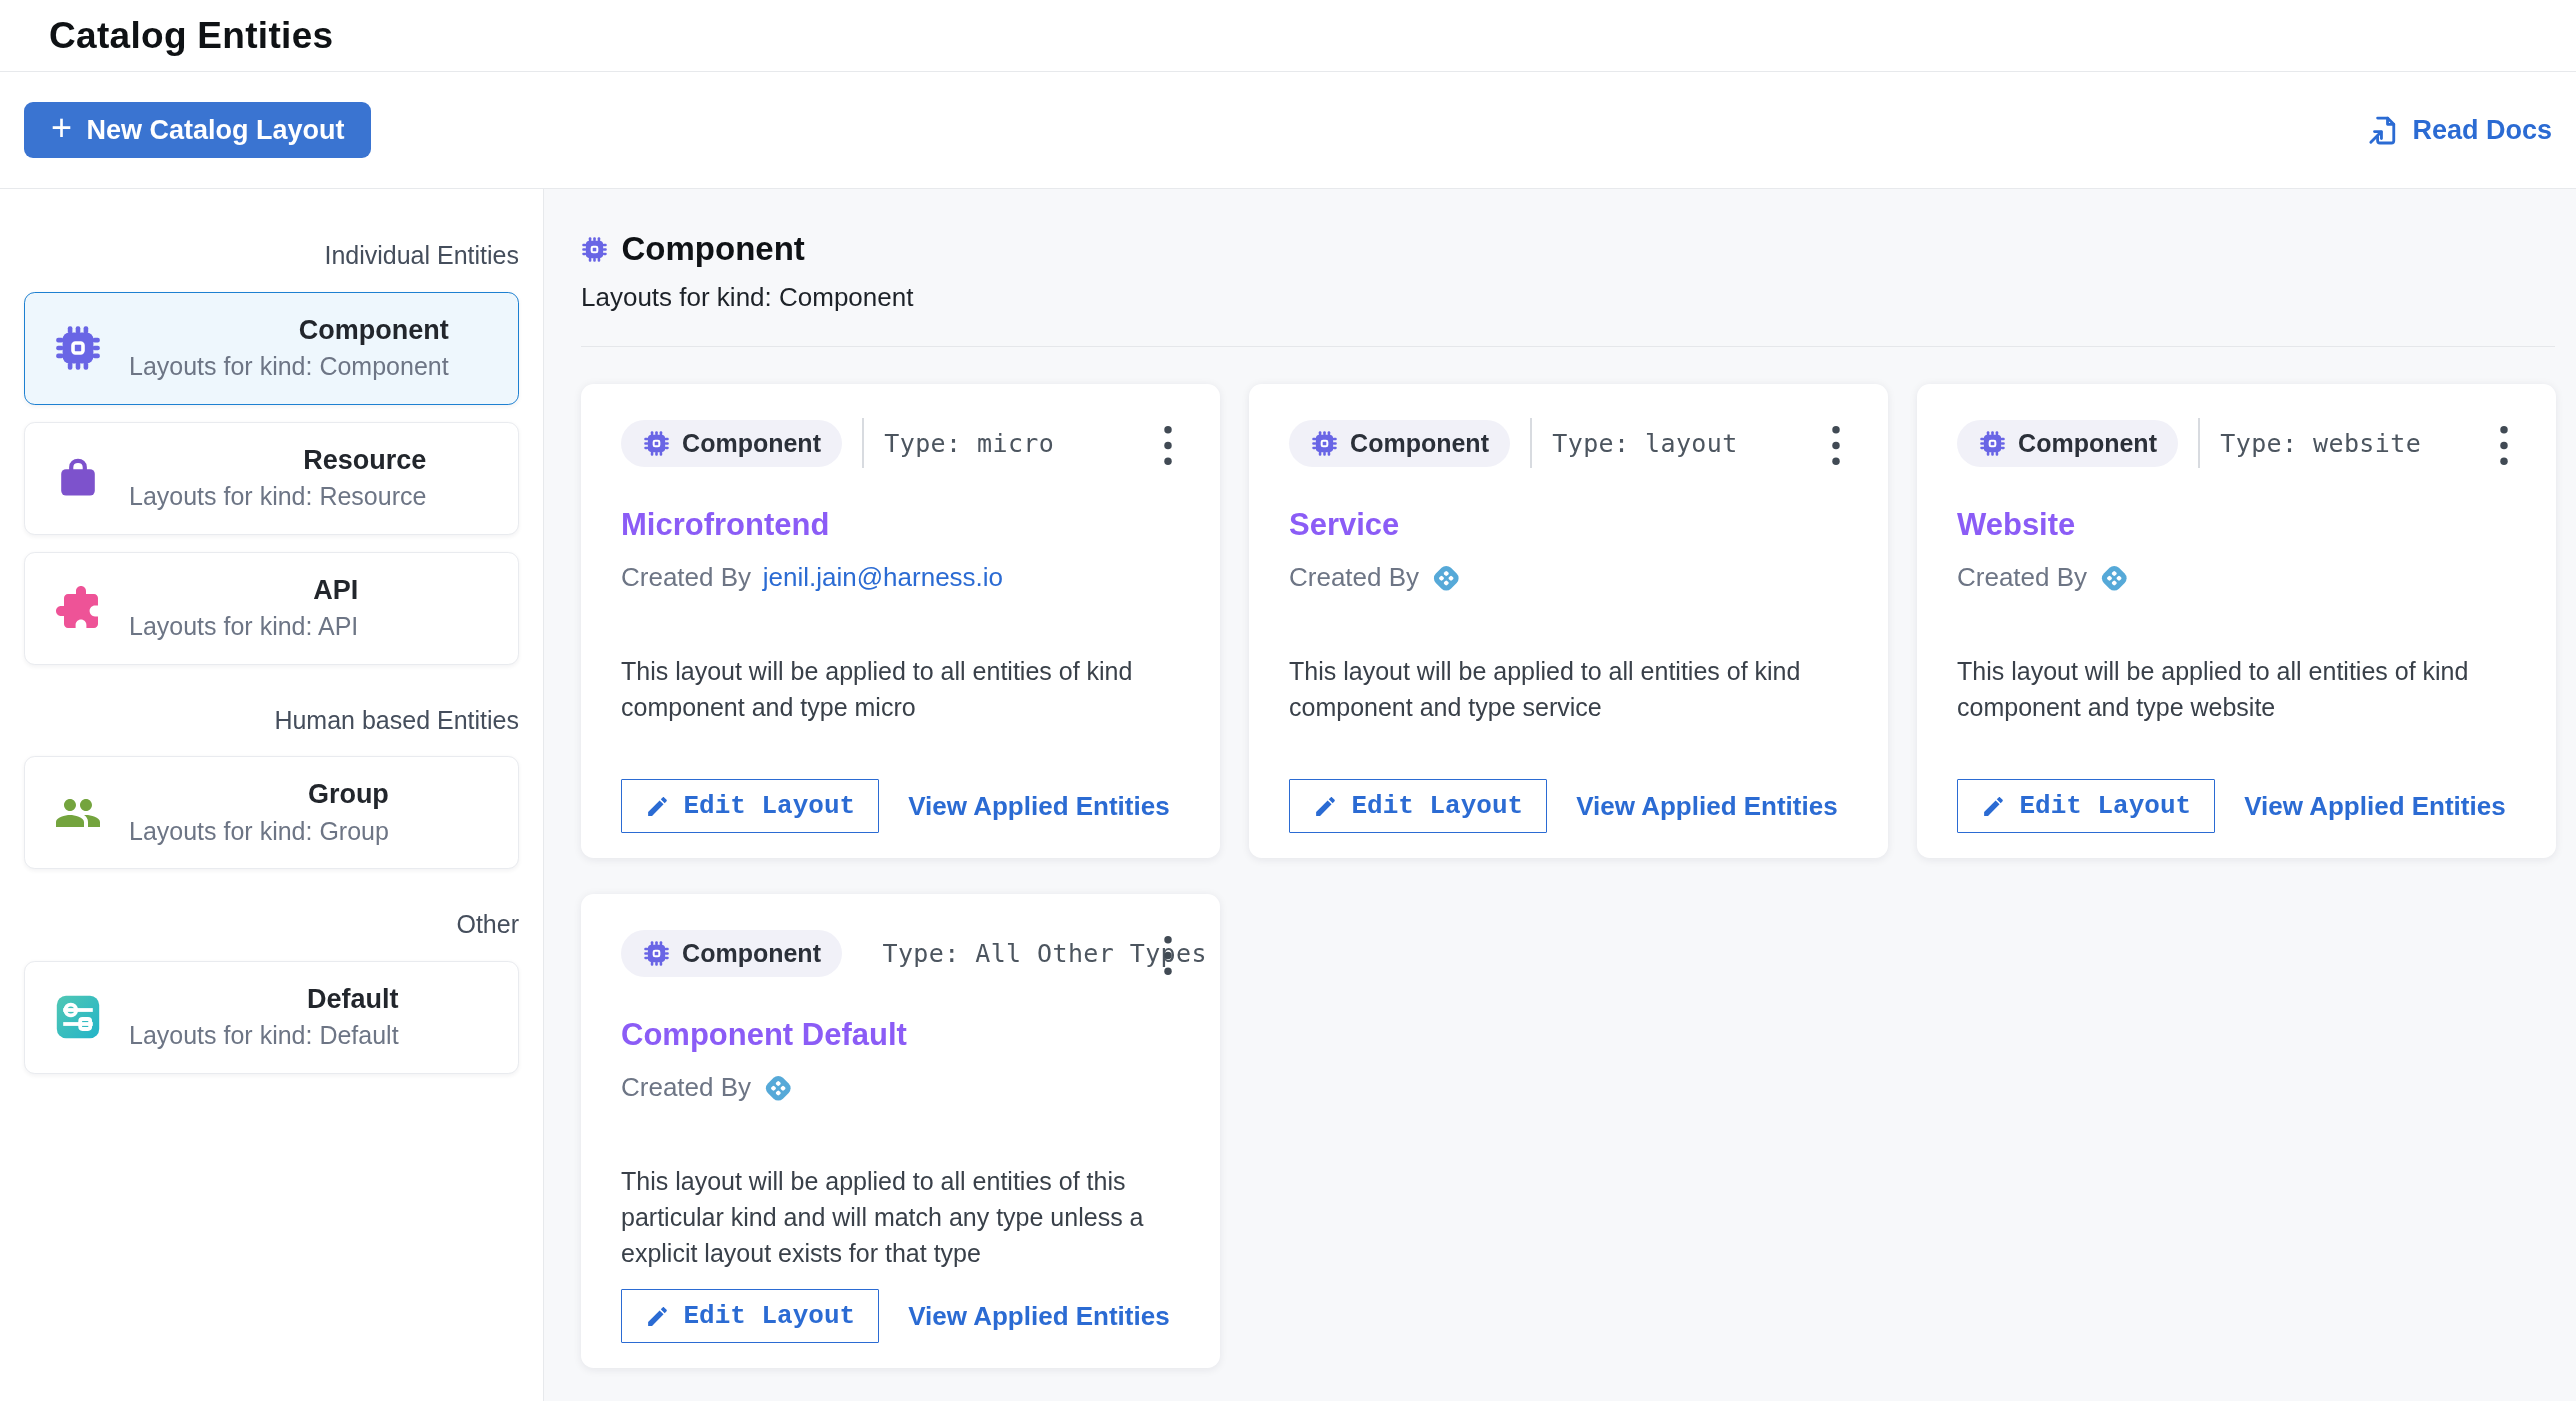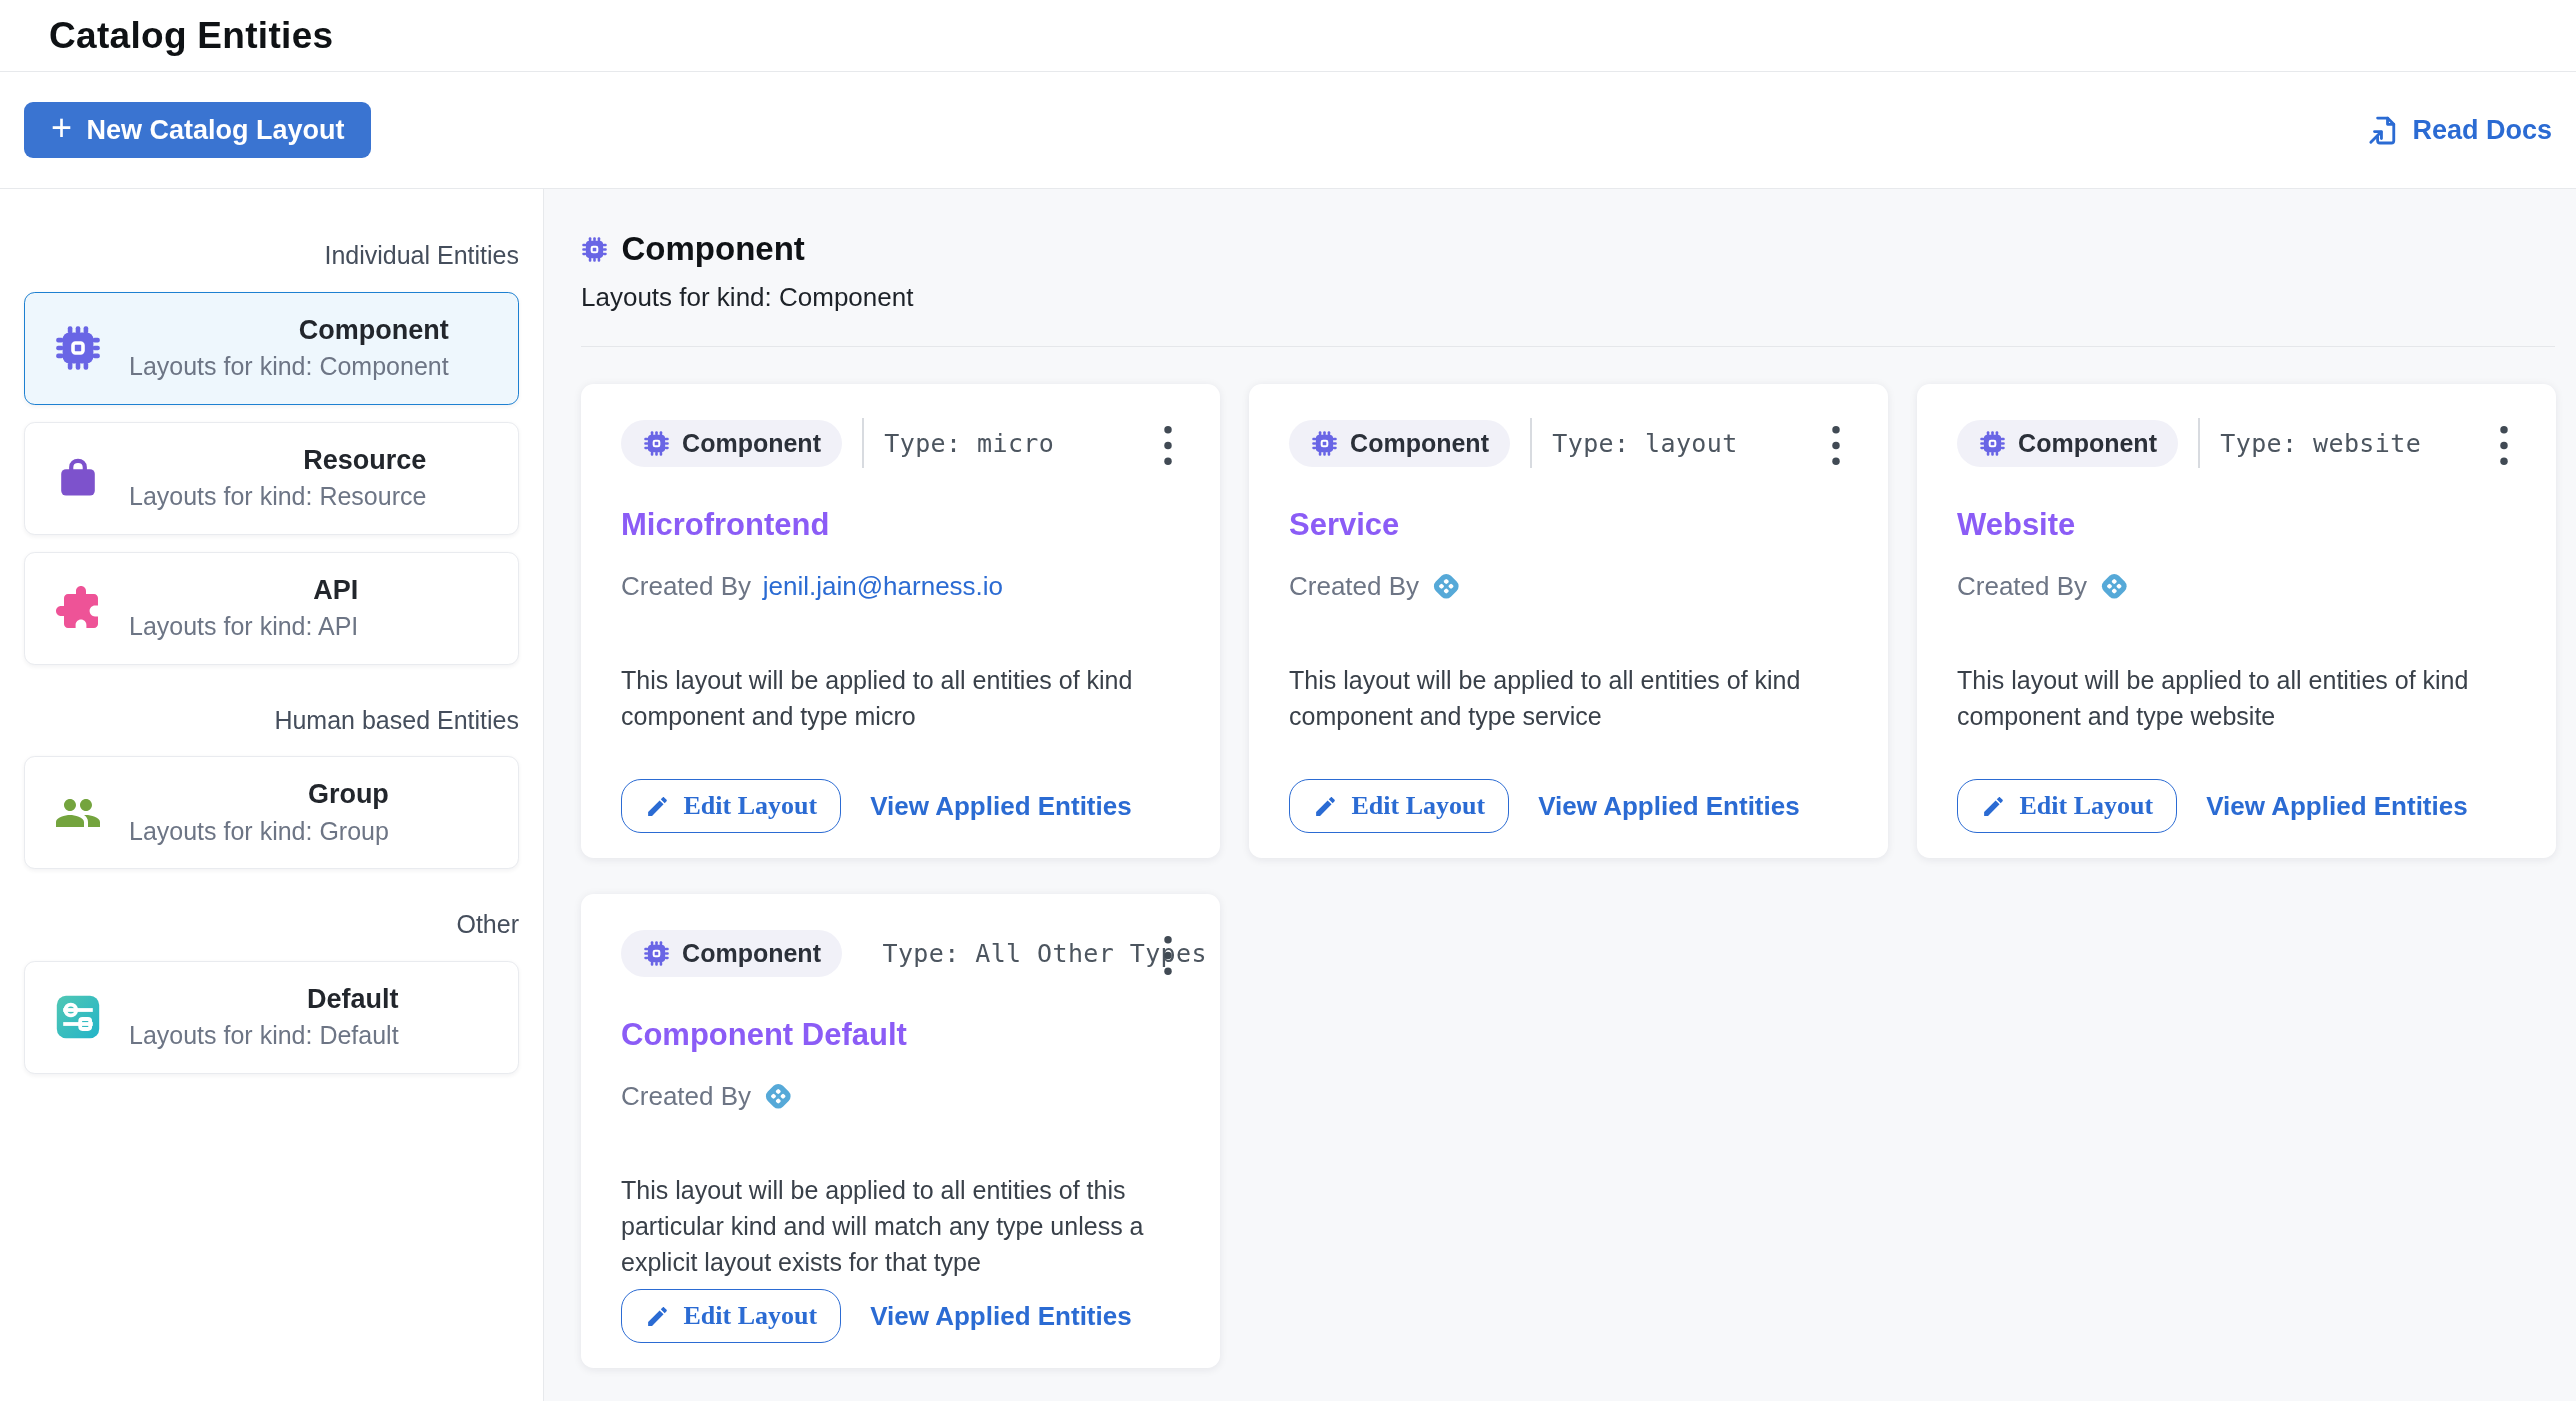--- a/index.html
+++ b/index.html
@@ -54,28 +54,28 @@
   .badge{display:flex;align-items:center;gap:12.6px;background:#f1f1f8;border-radius:896px;
          height:47px;padding:0 21.5px;font-size:25px;font-weight:600;color:#2b3039;}
   .badge .icon-wrap{width:27px;height:27px;}
   .vdiv{width:1.8px;height:50px;background:#d8dbe0;margin:0 20px;}
   .type{font-family:"DejaVu Sans Mono","Liberation Mono",monospace;font-size:25px;
         color:#4c555f;letter-spacing:0.4px;white-space:nowrap;}
   .kebab{position:absolute;top:32px;right:32px;width:41px;height:59px;display:flex;
          align-items:center;justify-content:center;cursor:pointer;border-radius:7.2px;}
   .kebab .icon-wrap{width:10px;height:41px;}
   .card h3{font-size:31px;font-weight:700;color:#8b5cf6;margin:39px 0 0 0;}
-  .created{display:flex;align-items:flex-start;gap:11.7px;margin-top:28px;font-size:26px;color:#6d7585;}
+  .created{display:flex;align-items:flex-end;gap:11.7px;margin-top:19px;font-size:26px;color:#6d7585;}
   .created a{color:#2b6bd3;text-decoration:none;cursor:pointer;}
   .created .icon-wrap{width:30.5px;height:30.5px;}
   .desc{margin-top:60px;font-size:25px;line-height:36px;color:#394049;max-width:574px;}
   .card-foot{position:absolute;left:40px;bottom:25px;display:flex;align-items:center;gap:29px;}
   .btn-outline{display:flex;align-items:center;gap:13.5px;height:54px;padding:0 23px;
-               border:1.8px solid #2b6bd3;border-radius:20px;color:#2b6bd3;
-               font-family:Liberation Serif, serif;font-size:26px;font-weight:700;
+               border:1.8px solid #2b6bd3;border-radius:1px;color:#2b6bd3;
+               font-family:Liberation Mono, monospace;font-size:26px;font-weight:700;
                background:#fff;cursor:pointer;}
   .btn-outline .icon-wrap{width:25px;height:25px;}
   .view-link{color:#2b6bd3;font-size:26px;font-weight:700;cursor:pointer;white-space:nowrap;}
 </style>
 </head>
 <body>
 
 <div class="app">
 
   <div class="top">

